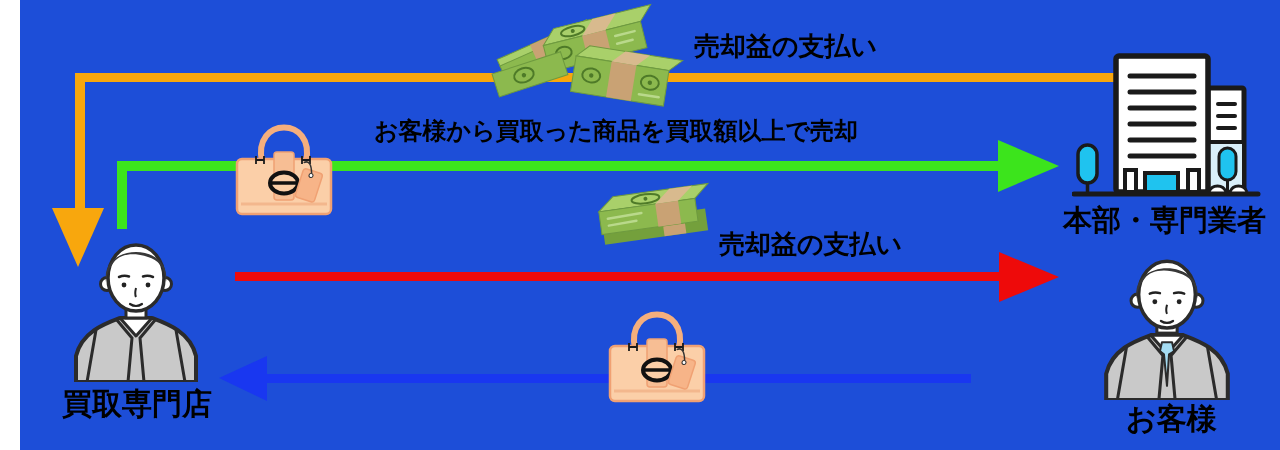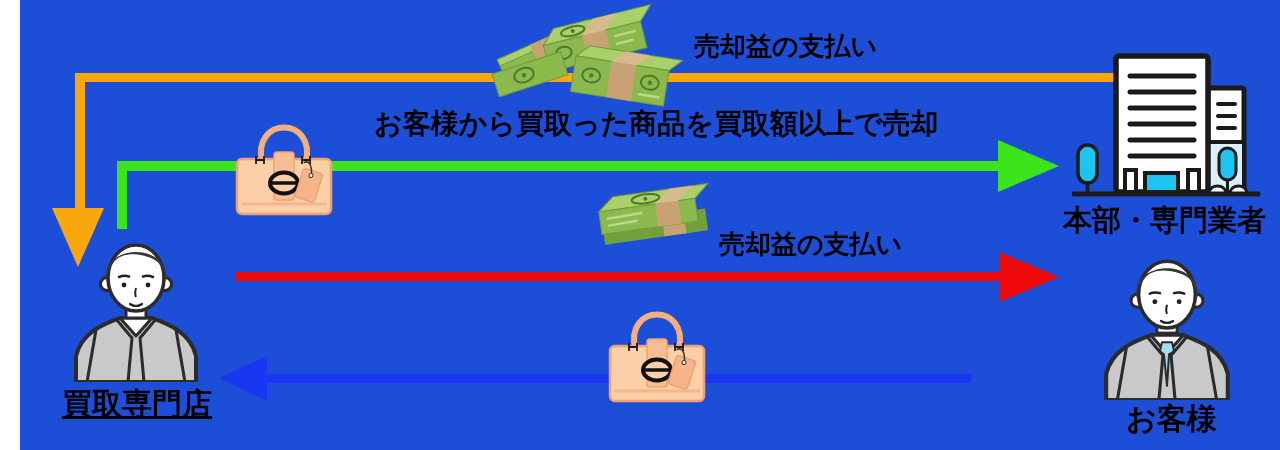--- a/index.html
+++ b/index.html
@@ -17,24 +17,24 @@
     font-family:"DejaVu Sans","Liberation Sans",sans-serif;
     margin-left:20px;
   }
   .arrow-layer{position:absolute;left:0;top:0;z-index:1;}
   .icon{position:absolute;z-index:2;}
   .lbl{
     position:absolute;z-index:3;color:#000;font-weight:700;white-space:nowrap;
     line-height:1.15;letter-spacing:0;
   }
   .lbl-orange{left:674px;top:32px;font-size:26px;}
-  .lbl-green{left:354px;top:108px;font-size:28px;}
+  .lbl-green{left:354px;top:118px;font-size:24px;}
   .lbl-red{left:699px;top:230px;font-size:26px;}
   .lbl-blue{left:699px;top:340px;font-size:26px;}
-  .lbl-store{left:42px;top:387px;font-size:30px;text-decoration:underline;}
+  .lbl-store{left:42px;top:387px;font-size:30px;}
   .lbl-hq{left:1043px;top:204px;font-size:29px;}
   .lbl-customer{left:1106px;top:402px;font-size:30px;}
 
   
   .money-front{fill:var(--money-green);stroke:var(--money-edge);stroke-width:1;}
   .money-top{fill:var(--money-green-top);stroke:var(--money-edge);stroke-width:1;}
   .money-dark{fill:var(--money-green-dark);}
   .money-band{fill:var(--money-band);}
   .money-band-top{fill:var(--money-band-light);}
   .money-seal{fill:none;stroke:var(--money-seal);stroke-width:2;}

